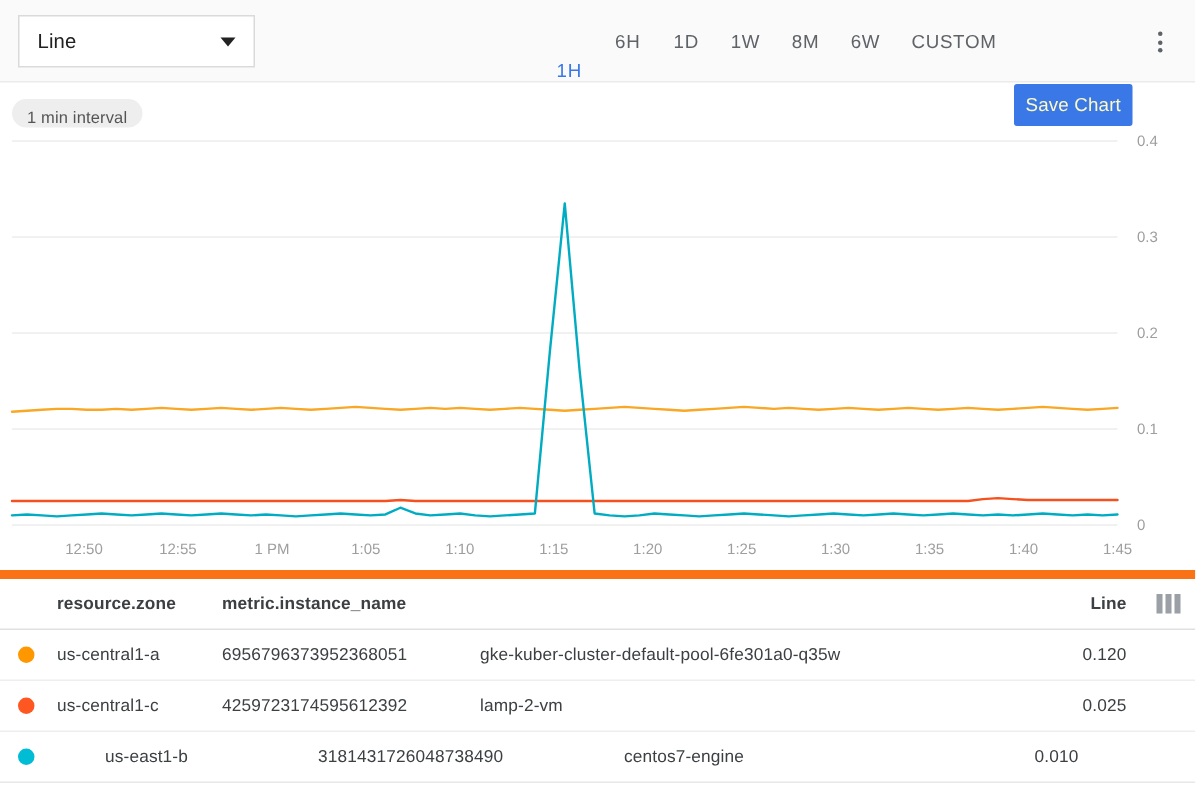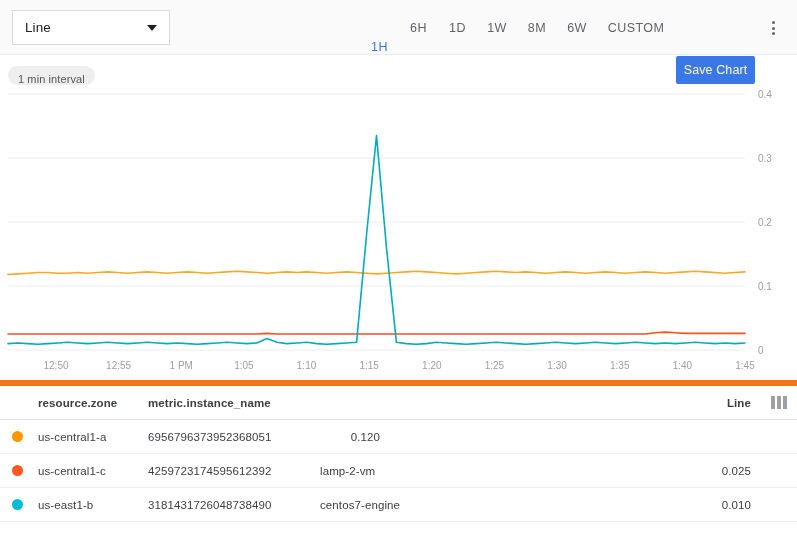--- a/index.html
+++ b/index.html
@@ -129,21 +129,21 @@
   .lt-head .cell {
     font-size: 11.5px; color: #3c4043; font-weight: bold;
     letter-spacing: .1px;
   }
   .lt-row {
     display: flex; align-items: center;
     height: 34px;
     border-bottom: 1px solid #eeeeee;
     padding-left: 12px; padding-right: 10px;
   }
-  .lt-row:last-child { border-bottom: 1px solid #e8e8e8; }
+  .lt-row:last-child { border-bottom: 1px solid #e8e8e8; gap: 32px; }
   .lt-row .cell {
     font-size: 11.5px; color: #3c4043;
     letter-spacing: .1px;
   }
   .c-dot   { width: 26px; display: flex; align-items: center; }
   .c-zone  { width: 110px; }
   .c-id    { width: 172px; }
   .c-name  { flex: 1; }
   .c-value { width: 60px; text-align: right; }
   .c-icon  { width: 36px; display: flex; justify-content: flex-end; align-items: center; }
@@ -243,20 +243,21 @@
           </span>
       </div>
     </div>
 
     <div class="lt-row">
       <div class="cell c-dot">
         <span class="series-dot" id="dot0" style="background: rgb(255, 152, 0);"></span>
       </div>
       <div class="cell c-zone">us-central1-a</div>
       <div class="cell c-id">6956796373952368051</div>
+      <div class="cell c-name">gke-kuber-cluster-default-pool-6fe301a0-q35w</div>
       <div class="cell c-value">0.120</div>
       <div class="cell c-icon"></div>
     </div>
 
     <div class="lt-row">
       <div class="cell c-dot">
         <span class="series-dot" id="dot1" style="background: rgb(255, 87, 34);"></span>
       </div>
       <div class="cell c-zone">us-central1-c</div>
       <div class="cell c-id">4259723174595612392</div>

